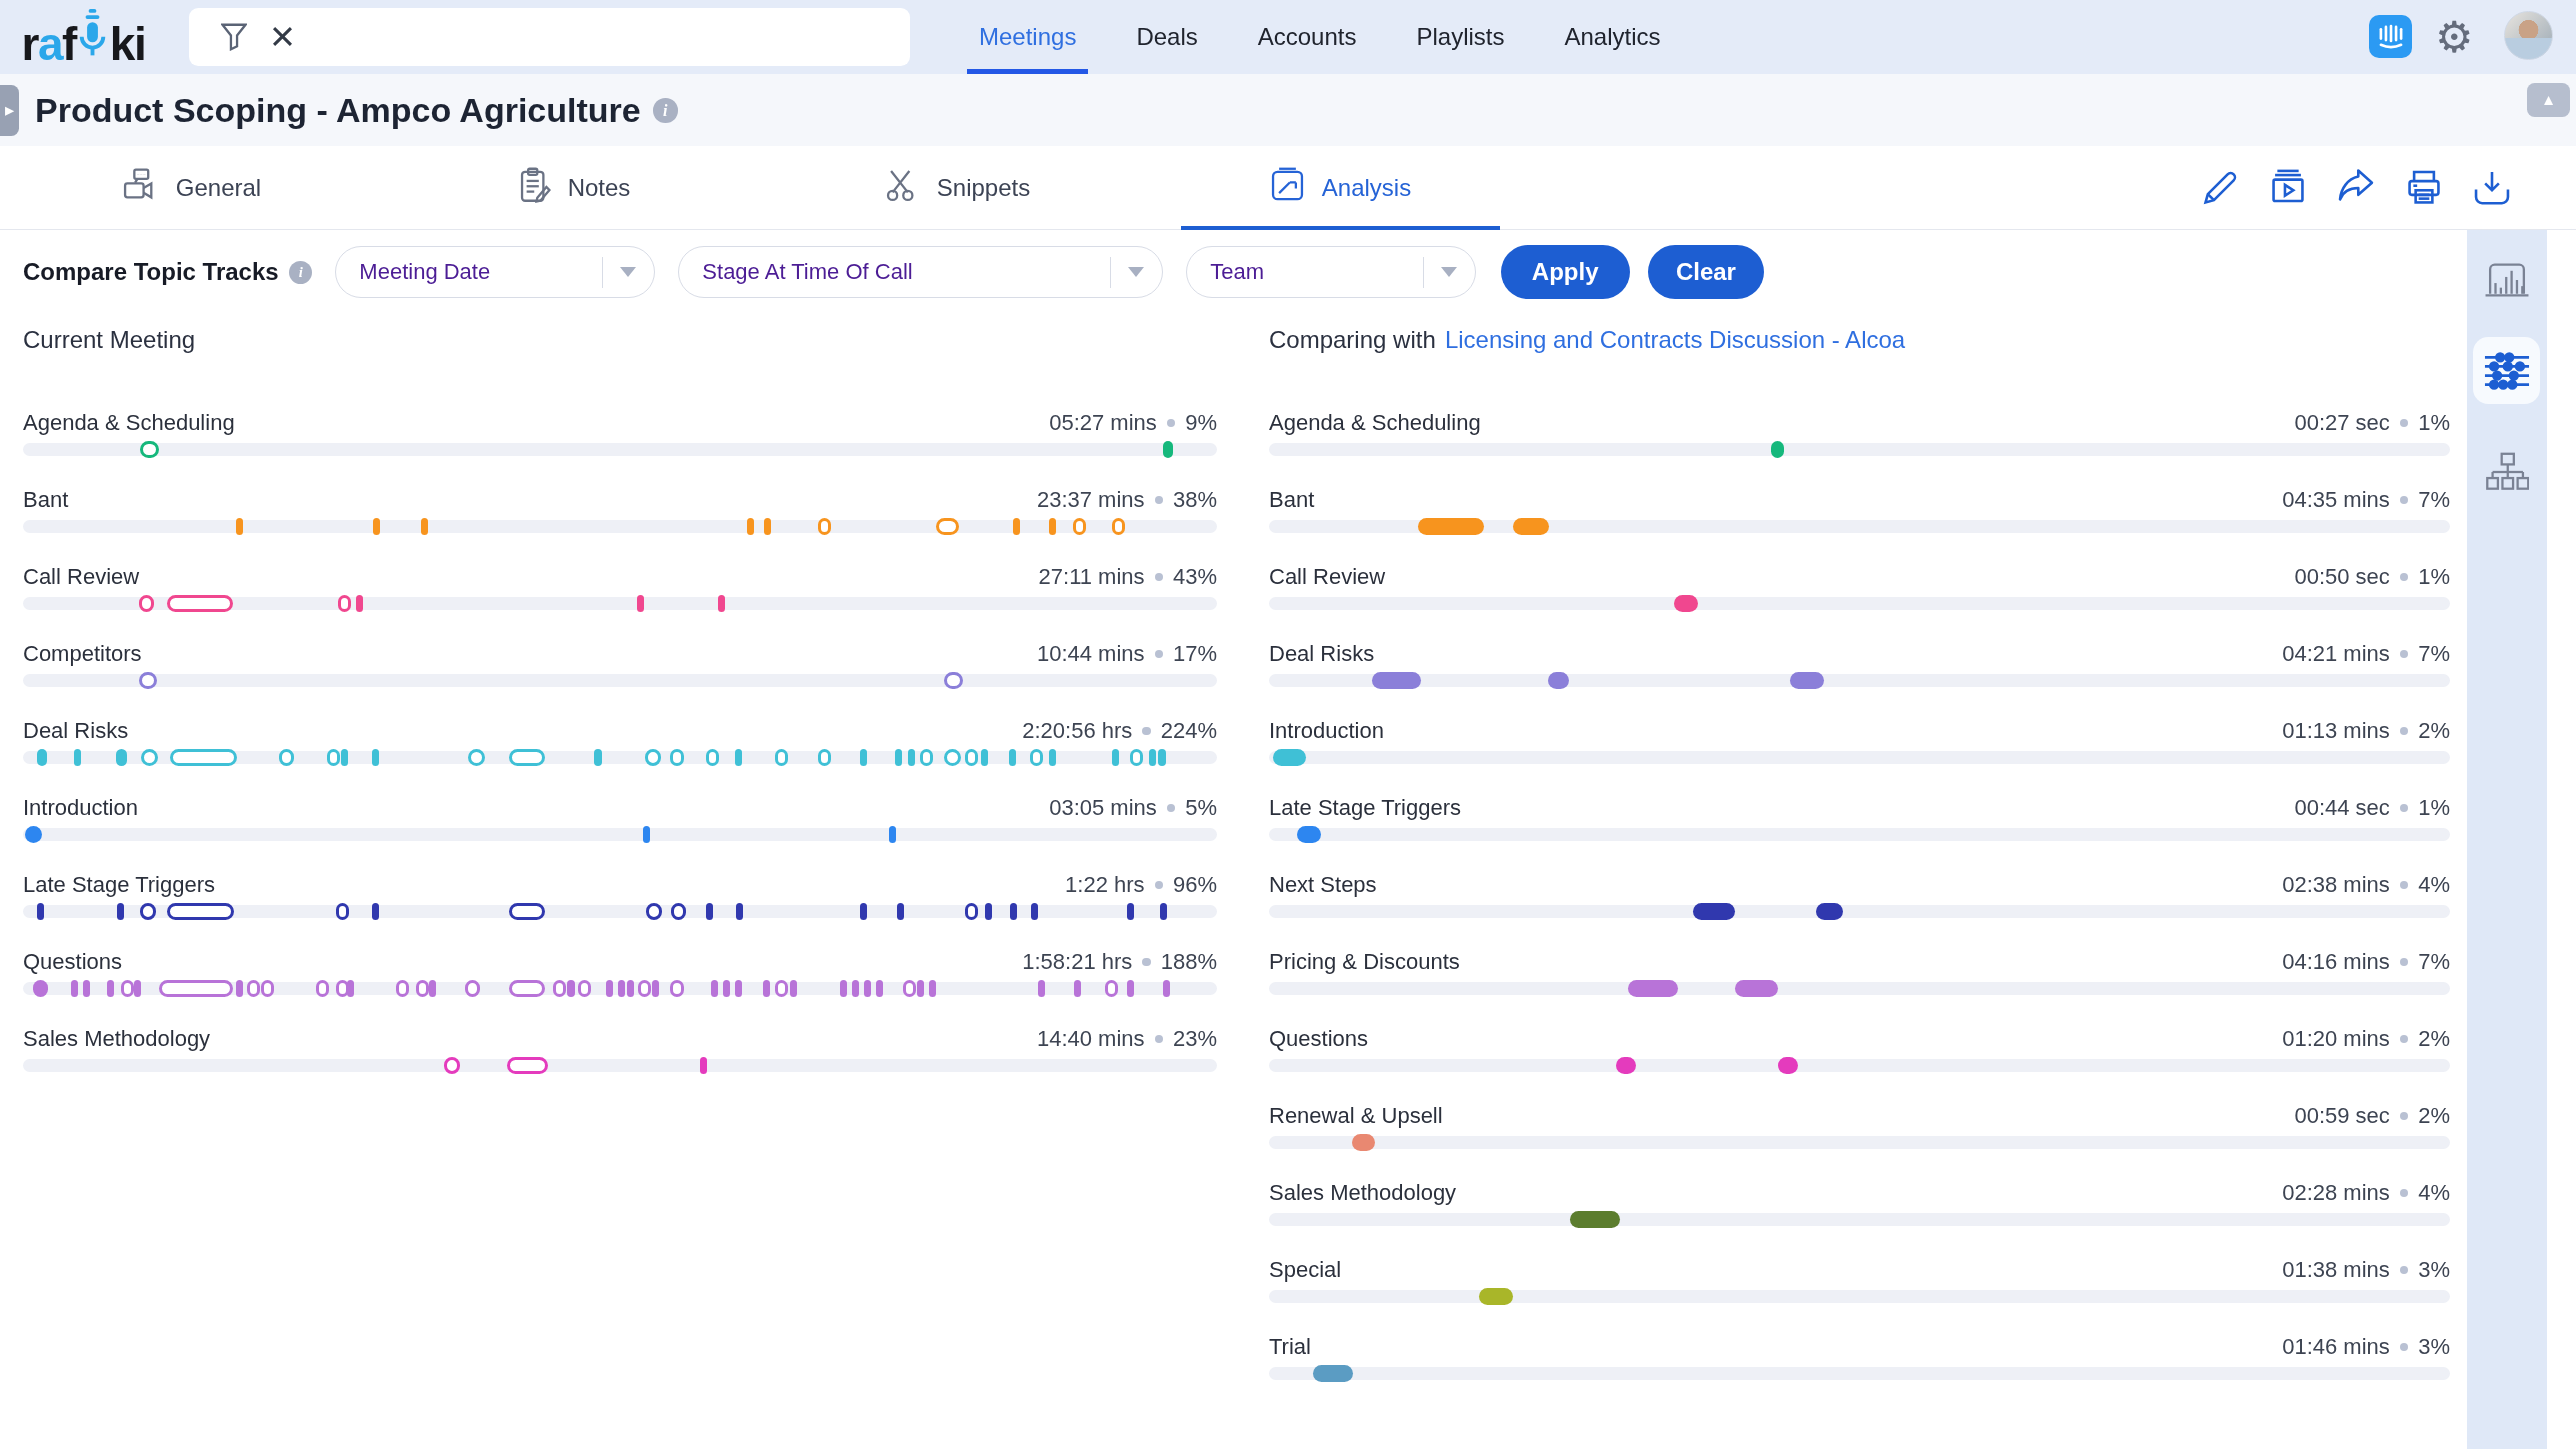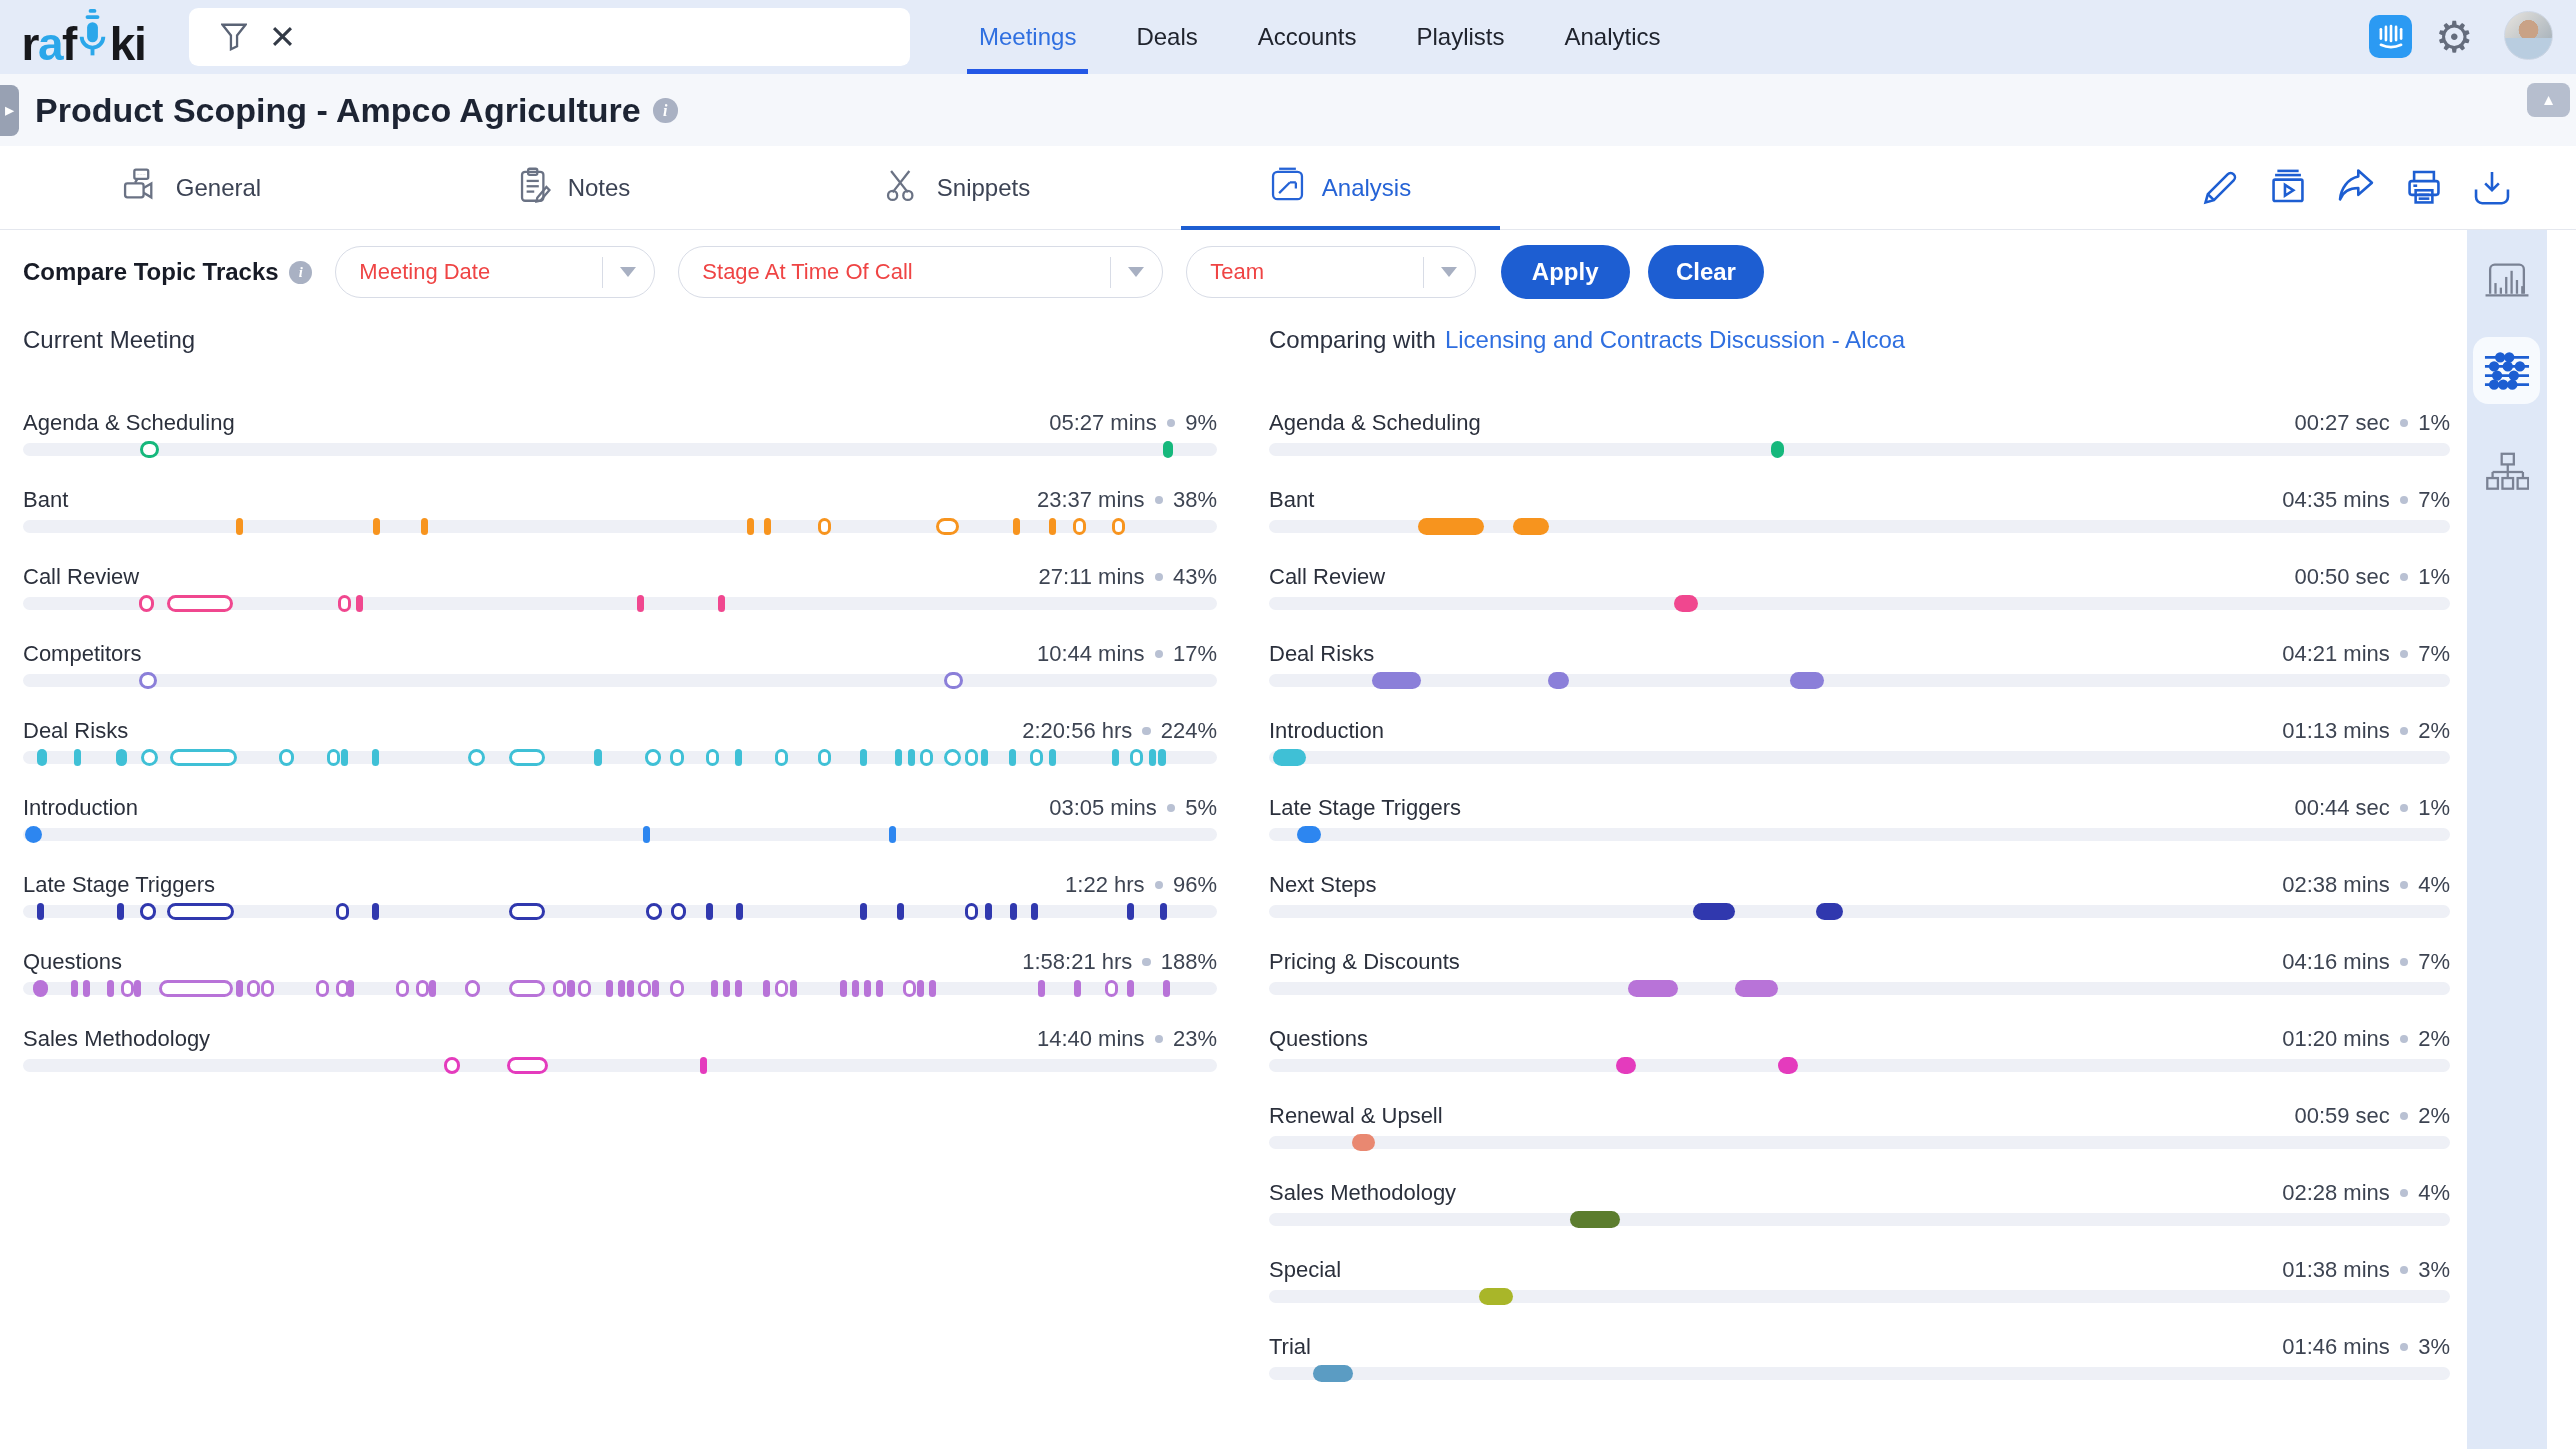--- a/index.html
+++ b/index.html
@@ -49,21 +49,21 @@
   .tab.active { color:#2563d6;text-align:right; }
   .tab.active svg { stroke:#2563d6; }
   .tab.active::after { content:""; position:absolute; left:32px; right:32px; bottom:-1.5px; height:5.4px; background:#1d5ed2; }
   .doc-actions { position:absolute; left:2200px; top:21.5px; display:flex; gap:28px; }
   .doc-actions .ic { width:40px; height:40px; display:flex; align-items:center; justify-content:center; cursor:pointer; }
 
   
   .filterbar { position:absolute; left:0; top:230px; width:2472px; height:84px; background:#fff; display:flex; align-items:center; }
   .compare-title { margin-left:23px; display:flex; align-items:center; gap:10.7px; font-size:24px; font-weight:700; color:#171b26; white-space:nowrap; }
   .compare-title .info-badge { width:23px; height:23px; font-size:14.6px; }
-  .pill { height:52px; border:1.5px solid #d8dce6; border-radius:26px; background:#fff; display:flex; align-items:center; padding:0 12.3px 0 23px; margin-left:23px; font-size:22px; color:#ef4444; cursor:pointer; }
+  .pill { height:52px; border:1.5px solid #d8dce6; border-radius:26px; background:#fff; display:flex; align-items:center; padding:0 12.3px 0 23px; margin-left:23px; font-size:22px; color:#4c1d95; cursor:pointer; }
   .pill.selected { color:#2a3140; }
   .pill .grow { flex:1; }
   .pill-x { color:#1d5ed2; font-weight:700; font-size:23px; padding:0 12.3px; cursor:pointer; }
   .pill-div { width:1.5px; height:31px; background:#d8dce6; margin:0 10.7px 0 4.6px; }
   .caret { width:0; height:0; border-left:8.4px solid transparent; border-right:8.4px solid transparent; border-top:10.7px solid #a8b0c2; margin:0 6.1px; }
   .pill.selected .caret { border-top-color:#c3cad8; }
   .btn { height:54px; border-radius:27px; background:#1d5ed2; color:#fff; font-size:24px; font-weight:600; display:flex; align-items:center; padding:0 31px; margin-left:24.5px; cursor:pointer; border:none; }
   .btn.clear { margin-left:18.4px; padding:0 28px; }
 
   

